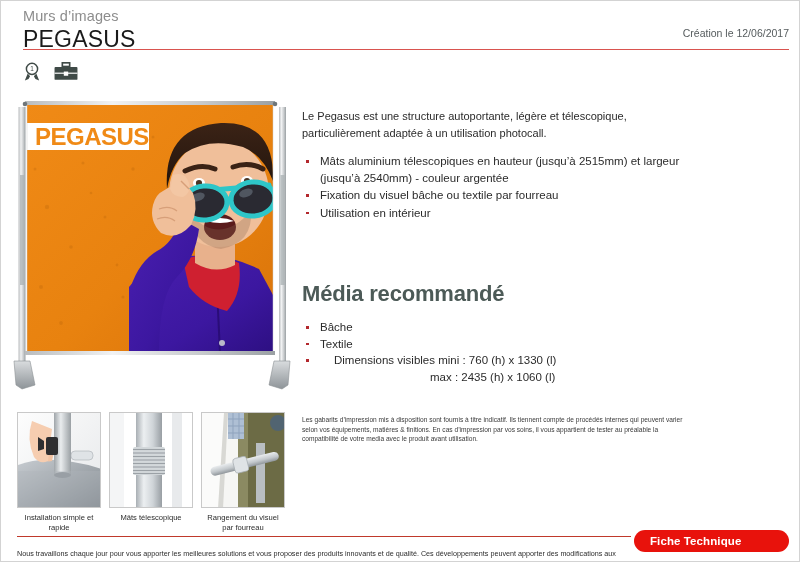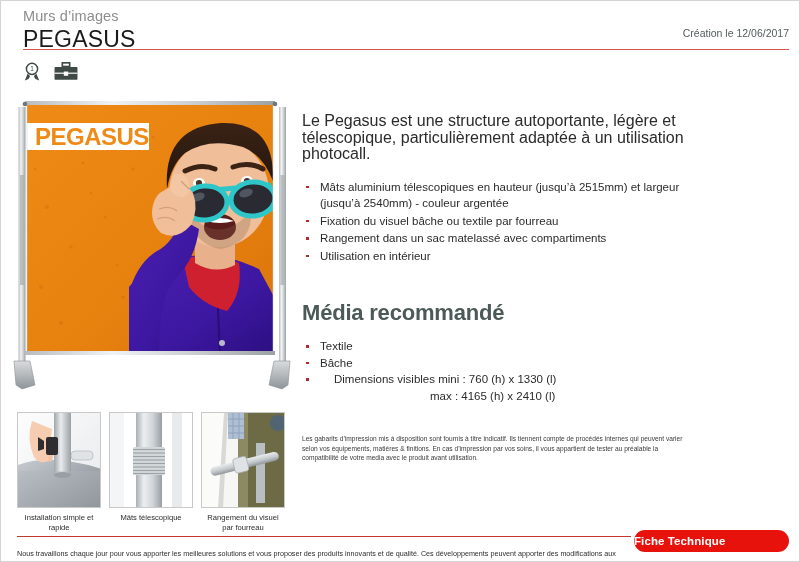--- a/index.html
+++ b/index.html
@@ -80,32 +80,32 @@
   }
 
   
   .col-right {
     position: absolute;
     left: 301px;
     top: 96px;
     width: 390px;
   }
   .intro {
-    font-size: 16px;
+    font-size: 11px;
     color: #2b2b2b;
     line-height: 16.5px;
   }
   .sec-heading {
     font-size: 22px;
     color: #4c5a57;
     font-weight: bold;
     letter-spacing: -0.2px;
   }
   .h-carac { margin-top: 52px; }
-  .h-media { margin-top: 36px; }
+  .h-media { margin-top: 60px; }
 
   ul.bullets {
     list-style: none;
     margin: 12px 0 0 0;
     padding: 0;
   }
   ul.bullets li {
     position: relative;
     padding-left: 18px;
     font-size: 11.5px;
@@ -193,20 +193,21 @@
     top: 529px;
     width: 155px;
     height: 22px;
     background: #e8120c;
     border-radius: 11px;
     color: #ffffff;
     font-size: 11.5px;
     font-weight: bold;
     display: flex;
     align-items: center;
+    padding-left: 16px;
     box-sizing: border-box;
     letter-spacing: 0.1px;
   }
 </style>
 </head>
 <body>
 
 <div class="page">
 
   <div class="header">
@@ -358,32 +359,31 @@
   </div>
 
   <div class="col-right">
 
     <p class="intro">Le Pegasus est une structure autoportante, légère et télescopique, particulièrement adaptée à un utilisation photocall.</p>
 
 
     <ul class="bullets">
       <li>Mâts aluminium télescopiques en hauteur (jusqu’à 2515mm) et largeur (jusqu’à 2540mm) - couleur argentée</li>
       <li>Fixation du visuel bâche ou textile par fourreau</li>
-      <li>Rangement dans un sac matelassé avec compartiments</li>
       <li>Utilisation en intérieur</li>
     </ul>
 
     <div class="sec-heading h-media">Média recommandé</div>
 
     <ul class="bullets media-bullets">
+      <li>Bâche</li>
       <li>Textile</li>
-      <li>Bâche</li>
       <li>
         <span class="bullet-cont">Dimensions visibles mini : 760 (h) x 1330 (l)</span>
-        <span class="indent-max">max : 4165 (h) x 2410 (l)</span>
+        <span class="indent-max">max : 2435 (h) x 1060 (l)</span>
       </li>
     </ul>
 
     <p class="legal">Les gabarits d’impression mis à disposition sont fournis à titre indicatif. Ils tiennent compte de procédés internes qui peuvent varier selon vos équipements, matières &amp; finitions. En cas d’impression par vos soins, il vous appartient de tester au préalable la compatibilité de votre media avec le produit avant utilisation.</p>
   </div>
 
   <div class="thumbs">
 
     <div class="thumb">
       <div class="thumb-img">

